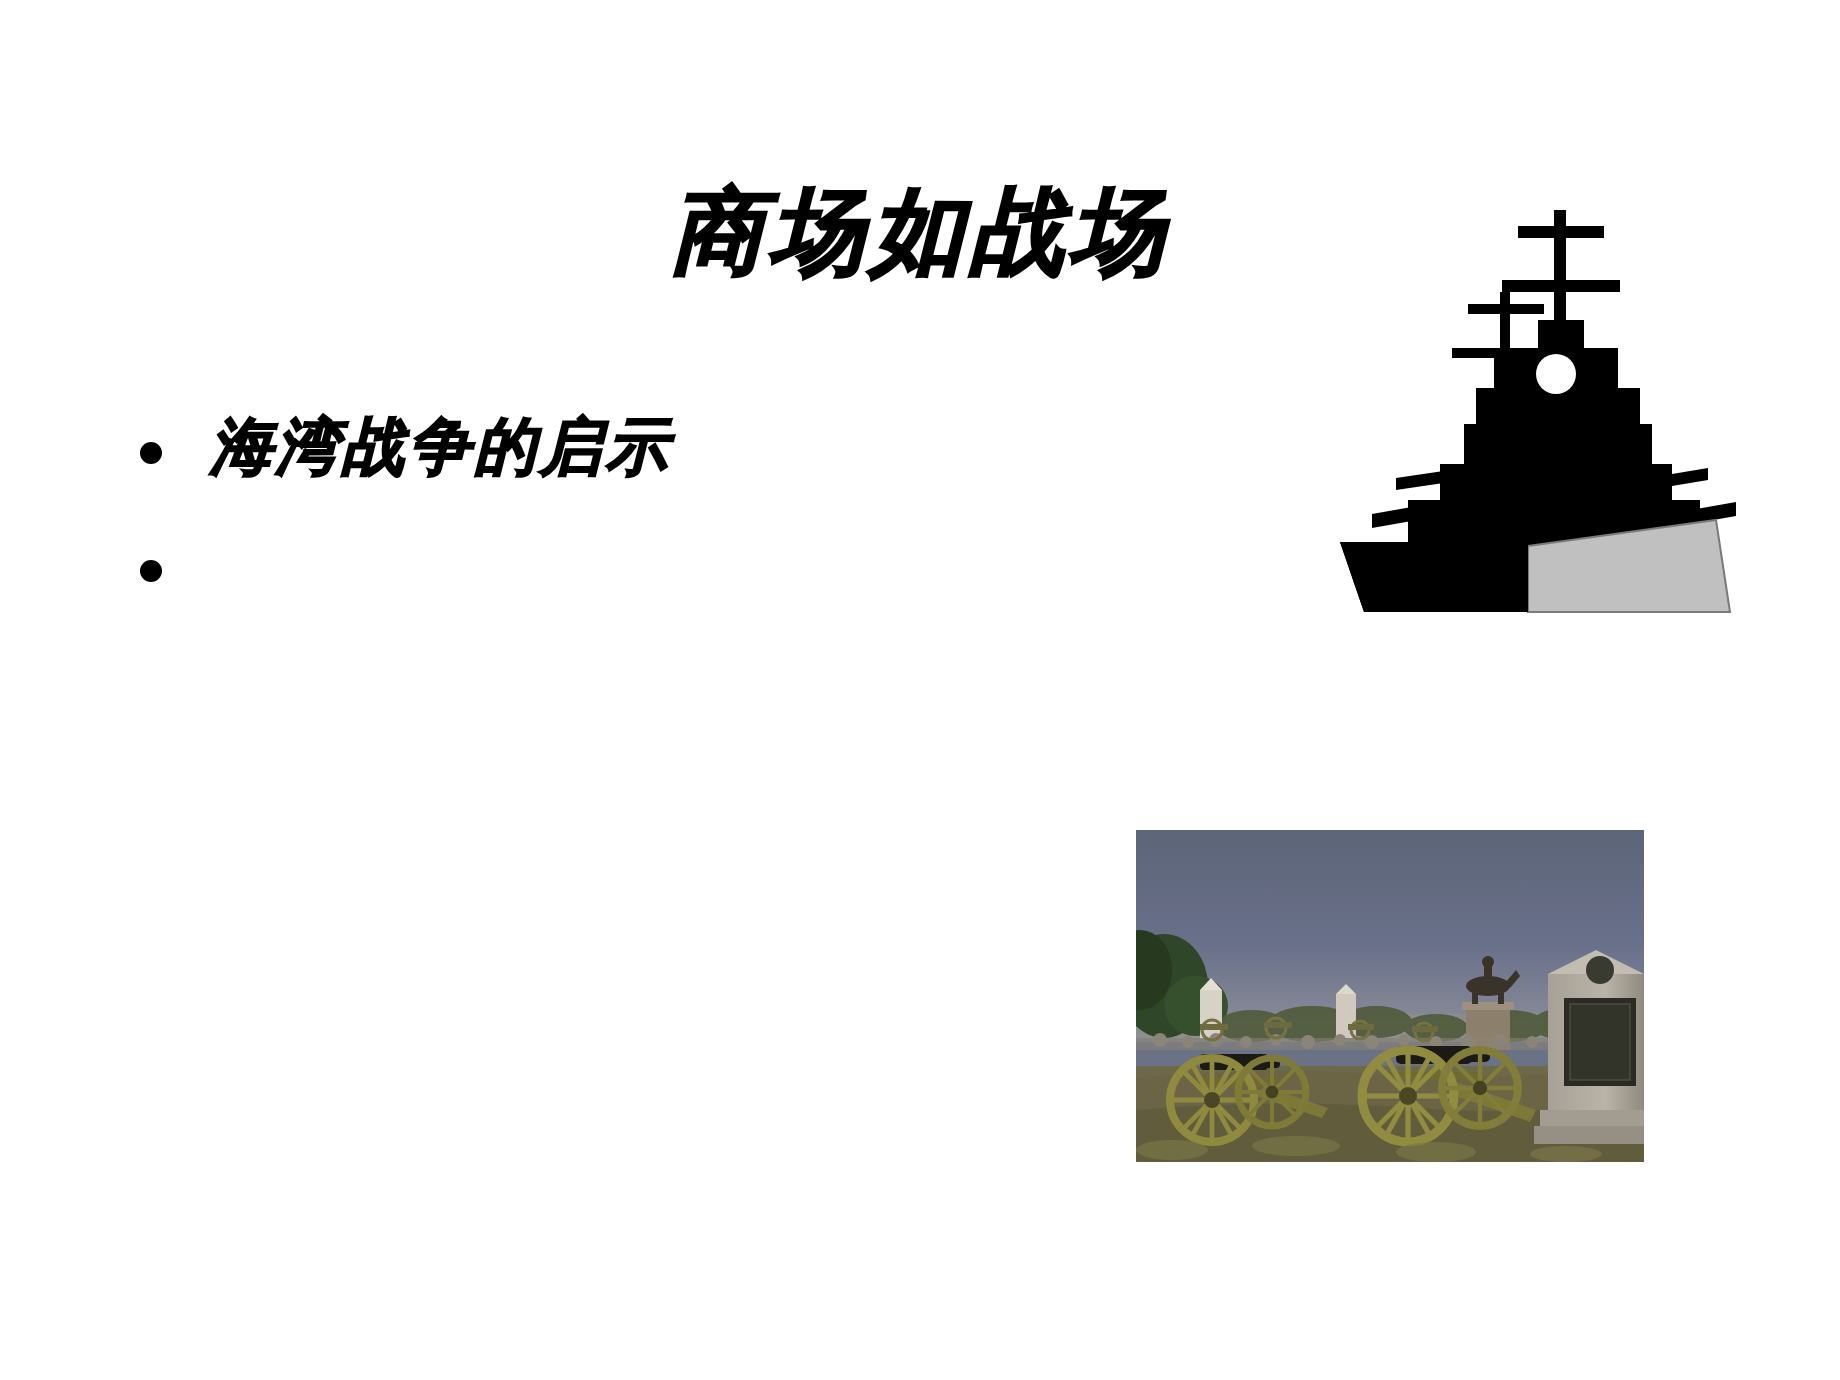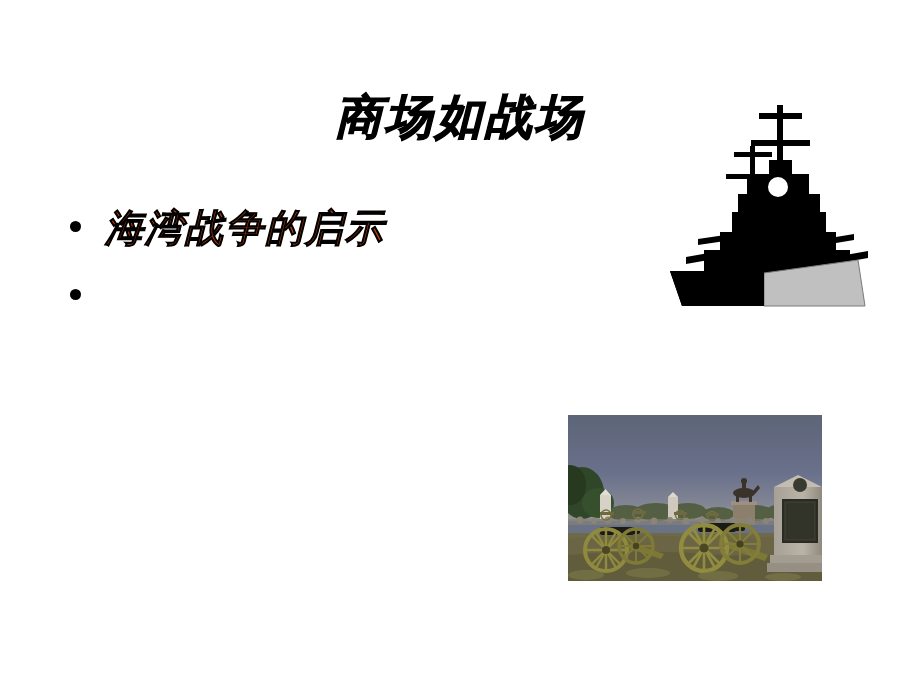--- a/index.html
+++ b/index.html
@@ -56,25 +56,25 @@
     flex: 0 0 auto;
     width: 11px;
     height: 11px;
     border-radius: 50%;
     background: #000000;
     margin-top: 16px;
     margin-right: 24px;
   }
   .bullet-text {
     font-family: "DejaVu Sans", "Liberation Sans", sans-serif;
-    font-size: 38px;
+    font-size: 31px;
     font-weight: 700;
     font-style: italic;
     letter-spacing: 2px;
-    color: #c2410c;
+    color: #000000;
     line-height: 1.25;
     white-space: nowrap;
     -webkit-text-stroke: 0.9px #000;
   }
 
   
   #battleship {
     position: absolute;
     left: 664px;
     top: 84px;

